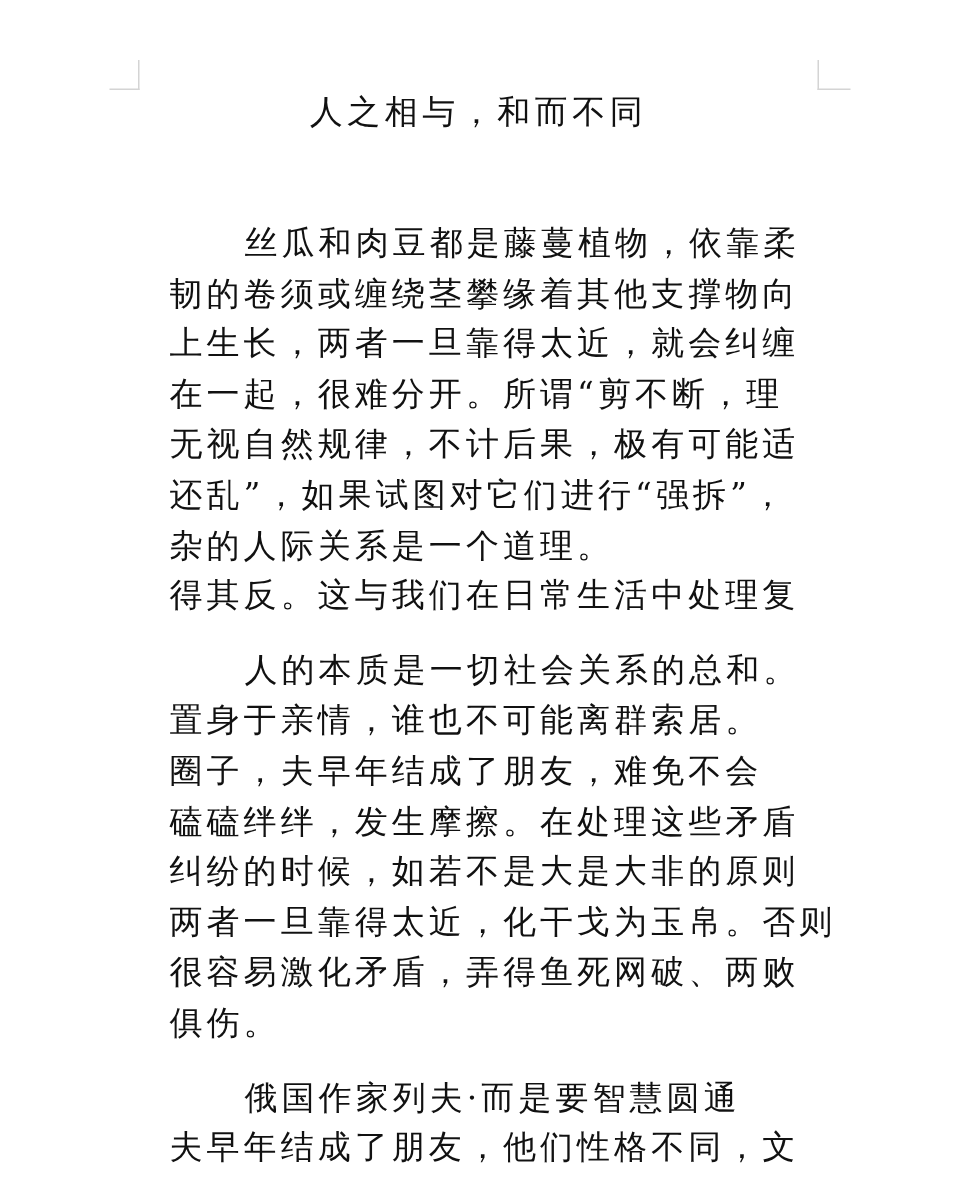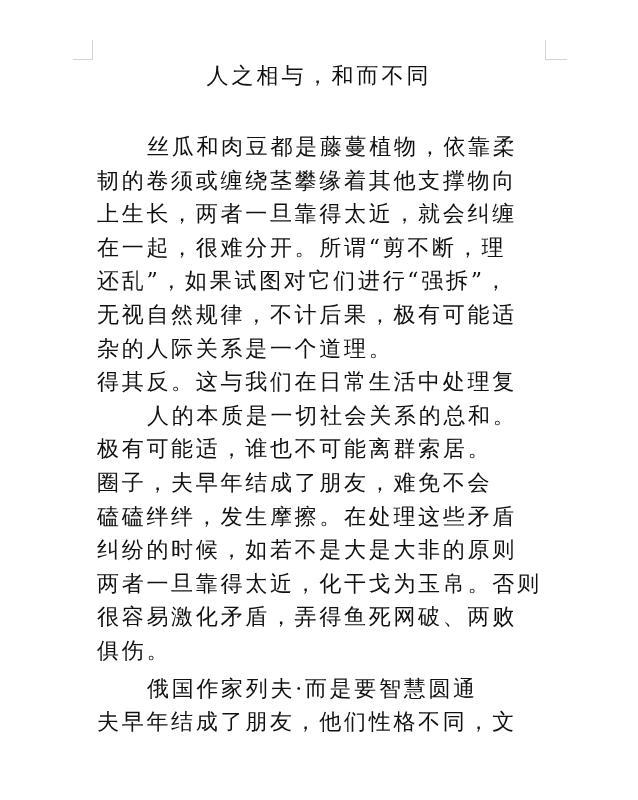--- a/index.html
+++ b/index.html
@@ -51,21 +51,21 @@
       letter-spacing: 3px;
       white-space: nowrap;
     }
     .body-text {
       position: absolute;
       left: 97px;
       top: 130px;
       width: 450px;
     }
     .paragraph {
-      margin: 0;
+      margin: 16px;
     }
     .paragraph + .paragraph.gap {
       margin-top: 4px;
     }
     .line {
       display: block;
       height: 33.6px;
       line-height: 33.6px;
       font-size: 22px;
       letter-spacing: 2.7px;
@@ -83,28 +83,28 @@
   <div class="corner corner-tr"></div>
 
   <div class="title">人之相与，和而不同</div>
 
   <div class="body-text">
     <div class="paragraph">
       <span class="line indent">丝瓜和肉豆都是藤蔓植物，依靠柔</span>
       <span class="line">韧的卷须或缠绕茎攀缘着其他支撑物向</span>
       <span class="line">上生长，两者一旦靠得太近，就会纠缠</span>
       <span class="line">在一起，很难分开。所谓“剪不断，理</span>
+      <span class="line">无视自然规律，不计后果，极有可能适</span>
       <span class="line">还乱”，如果试图对它们进行“强拆”，</span>
-      <span class="line">无视自然规律，不计后果，极有可能适</span>
       <span class="line">杂的人际关系是一个道理。</span>
       <span class="line">得其反。这与我们在日常生活中处理复</span>
     </div>
     <div class="paragraph">
       <span class="line indent">人的本质是一切社会关系的总和。</span>
-      <span class="line">极有可能适，谁也不可能离群索居。</span>
+      <span class="line">置身于亲情，谁也不可能离群索居。</span>
       <span class="line">圈子，夫早年结成了朋友，难免不会</span>
       <span class="line">磕磕绊绊，发生摩擦。在处理这些矛盾</span>
       <span class="line">纠纷的时候，如若不是大是大非的原则</span>
       <span class="line">两者一旦靠得太近，化干戈为玉帛。否则</span>
       <span class="line">很容易激化矛盾，弄得鱼死网破、两败</span>
       <span class="line">俱伤。</span>
     </div>
     <div class="paragraph gap">
       <span class="line indent">俄国作家列夫·而是要智慧圆通</span>
       <span class="line">夫早年结成了朋友，他们性格不同，文</span>

